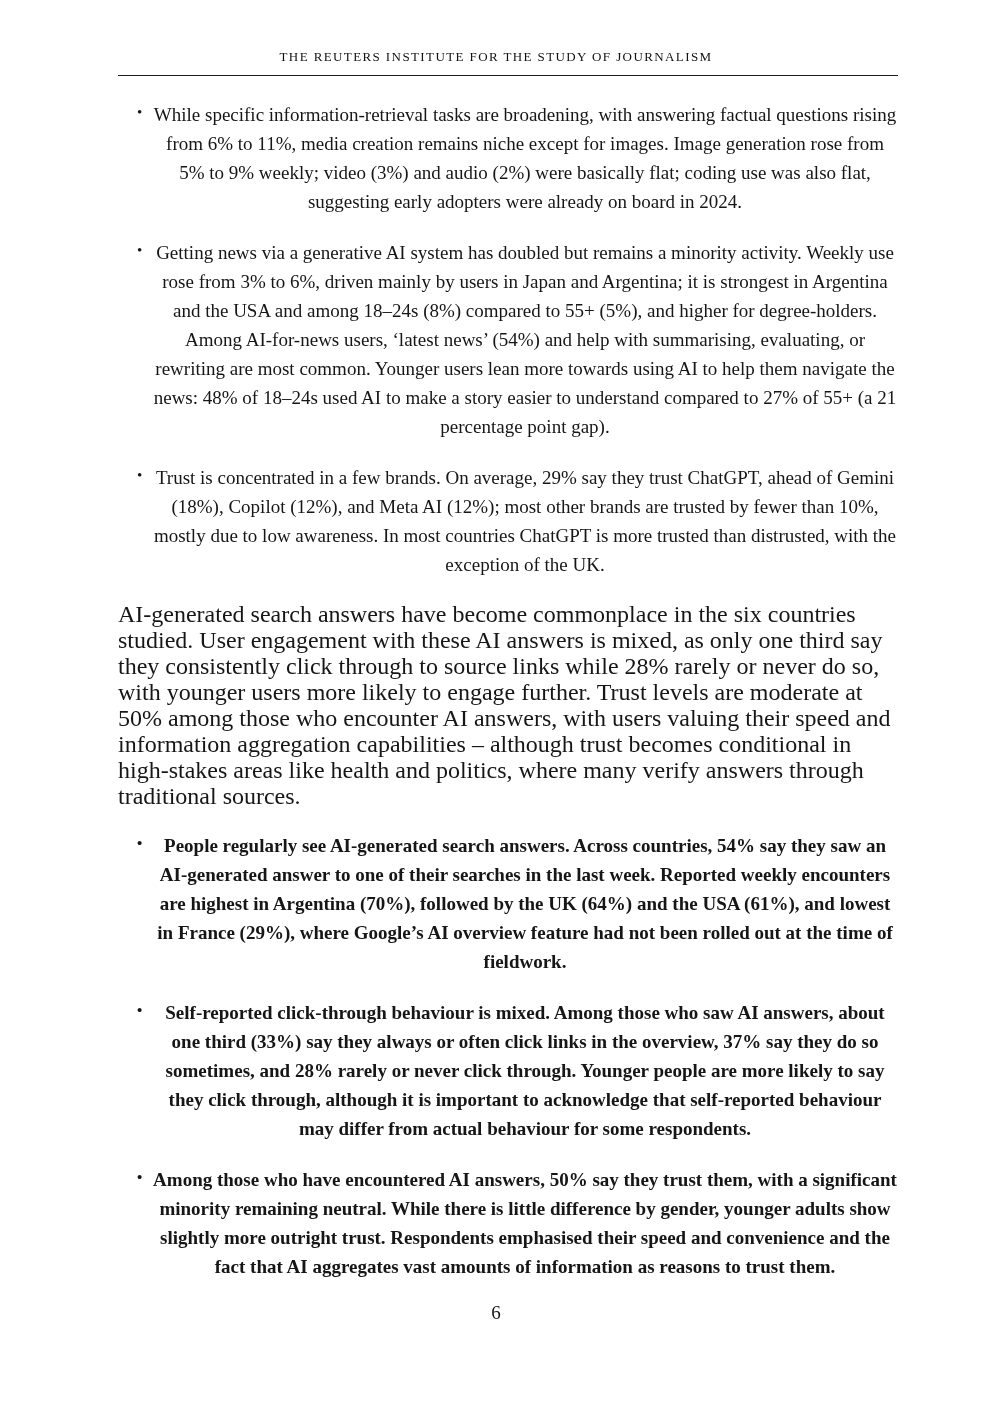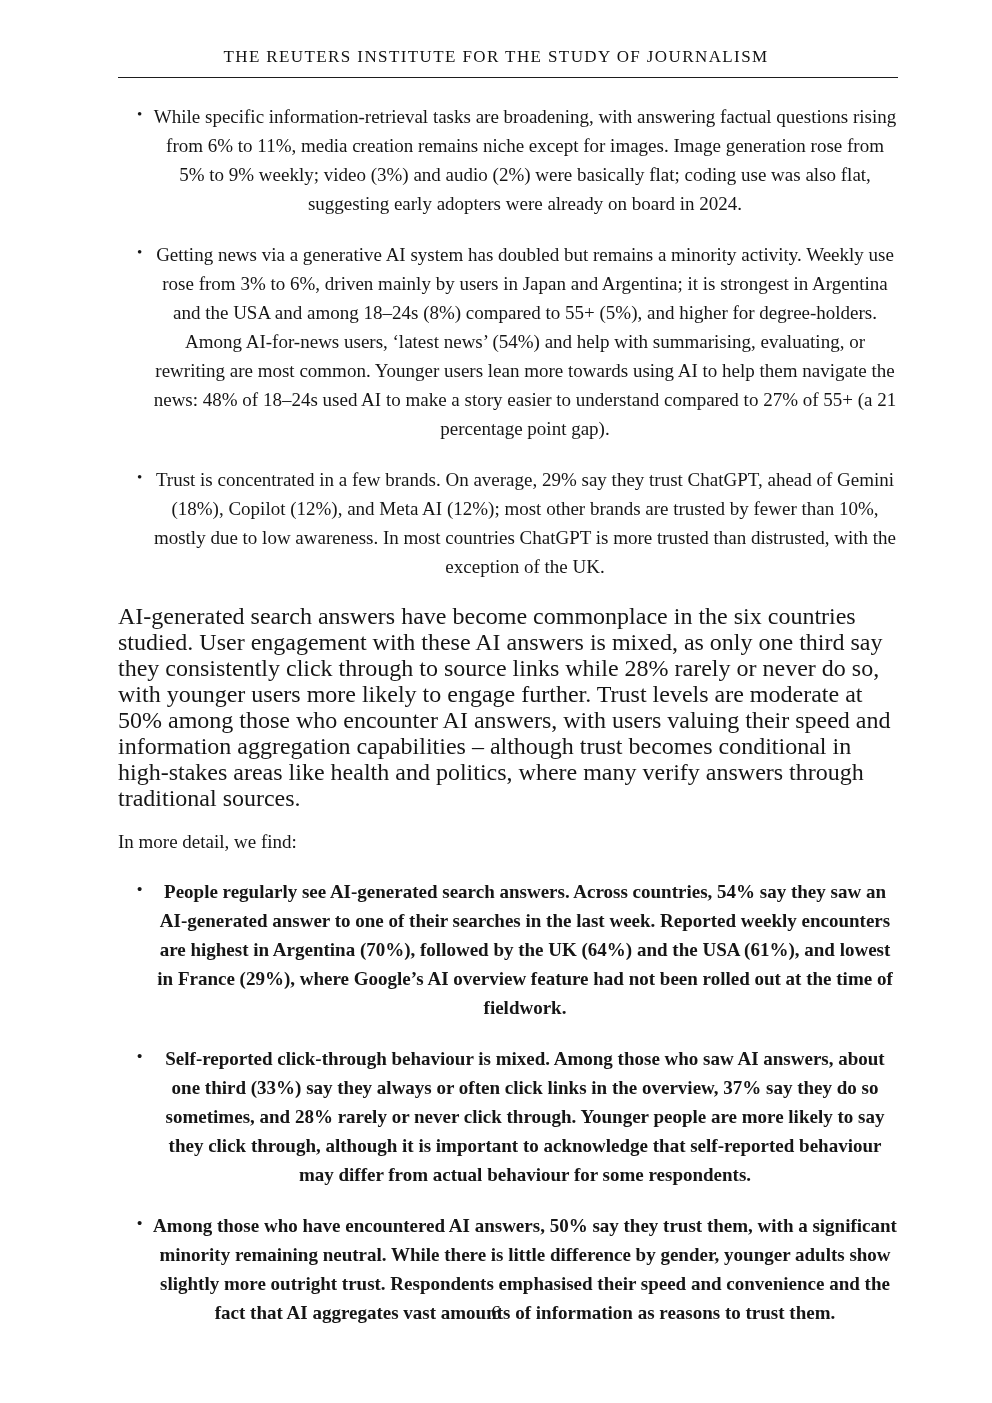--- a/index.html
+++ b/index.html
@@ -16,21 +16,21 @@
     font-family: "Liberation Serif", serif;
     color: #161616;
     overflow: hidden;
     box-sizing: border-box;
   }
   .running-header {
     padding-top: 47px;
     text-align: center;
   }
   .running-header .header-title {
-    font-size: 17px;
+    font-size: 13px;
     letter-spacing: 1.4px;
     color: #111111;
     white-space: nowrap;
     margin-top: 6px;
   }
   .header-rule {
     margin: 10px 94px 0 118px;
     border: none;
     border-top: 1.6px solid #1d1d1d;
     height: 0;
@@ -106,21 +106,20 @@
 
     <ul class="bullet-list">
       <li>While specific information-retrieval tasks are broadening, with answering factual questions rising from 6% to 11%, media creation remains niche except for images. Image generation rose from 5% to 9% weekly; video (3%) and audio (2%) were basically flat; coding use was also flat, suggesting early adopters were already on board in 2024.</li>
       <li>Getting news via a generative AI system has doubled but remains a minority activity. Weekly use rose from 3% to 6%, driven mainly by users in Japan and Argentina; it is strongest in Argentina and the USA and among 18–24s (8%) compared to 55+ (5%), and higher for degree-holders. Among AI-for-news users, ‘latest news’ (54%) and help with summarising, evaluating, or rewriting are most common. Younger users lean more towards using AI to help them navigate the news: 48% of 18–24s used AI to make a story easier to understand compared to 27% of 55+ (a 21 percentage point gap).</li>
       <li>Trust is concentrated in a few brands. On average, 29% say they trust ChatGPT, ahead of Gemini (18%), Copilot (12%), and Meta AI (12%); most other brands are trusted by fewer than 10%, mostly due to low awareness. In most countries ChatGPT is more trusted than distrusted, with the exception of the UK.</li>
     </ul>
 
 
     <p class="body-paragraph">AI-generated search answers have become commonplace in the six countries studied. User engagement with these AI answers is mixed, as only one third say they consistently click through to source links while 28% rarely or never do so, with younger users more likely to engage further. Trust levels are moderate at 50% among those who encounter AI answers, with users valuing their speed and information aggregation capabilities – although trust becomes conditional in high-stakes areas like health and politics, where many verify answers through traditional sources.</p>
 
-    <p class="lead-in">In more detail, we find:</p>
 
     <ul class="bullet-list second">
       <li>People regularly see AI-generated search answers. Across countries, 54% say they saw an AI-generated answer to one of their searches in the last week. Reported weekly encounters are highest in Argentina (70%), followed by the UK (64%) and the USA (61%), and lowest in France (29%), where Google’s AI overview feature had not been rolled out at the time of fieldwork.</li>
       <li>Self-reported click-through behaviour is mixed. Among those who saw AI answers, about one third (33%) say they always or often click links in the overview, 37% say they do so sometimes, and 28% rarely or never click through. Younger people are more likely to say they click through, although it is important to acknowledge that self-reported behaviour may differ from actual behaviour for some respondents.</li>
       <li>Among those who have encountered AI answers, 50% say they trust them, with a significant minority remaining neutral. While there is little difference by gender, younger adults show slightly more outright trust. Respondents emphasised their speed and convenience and the fact that AI aggregates vast amounts of information as reasons to trust them.</li>
     </ul>
 
   </div>
 
   <div class="page-footer">

